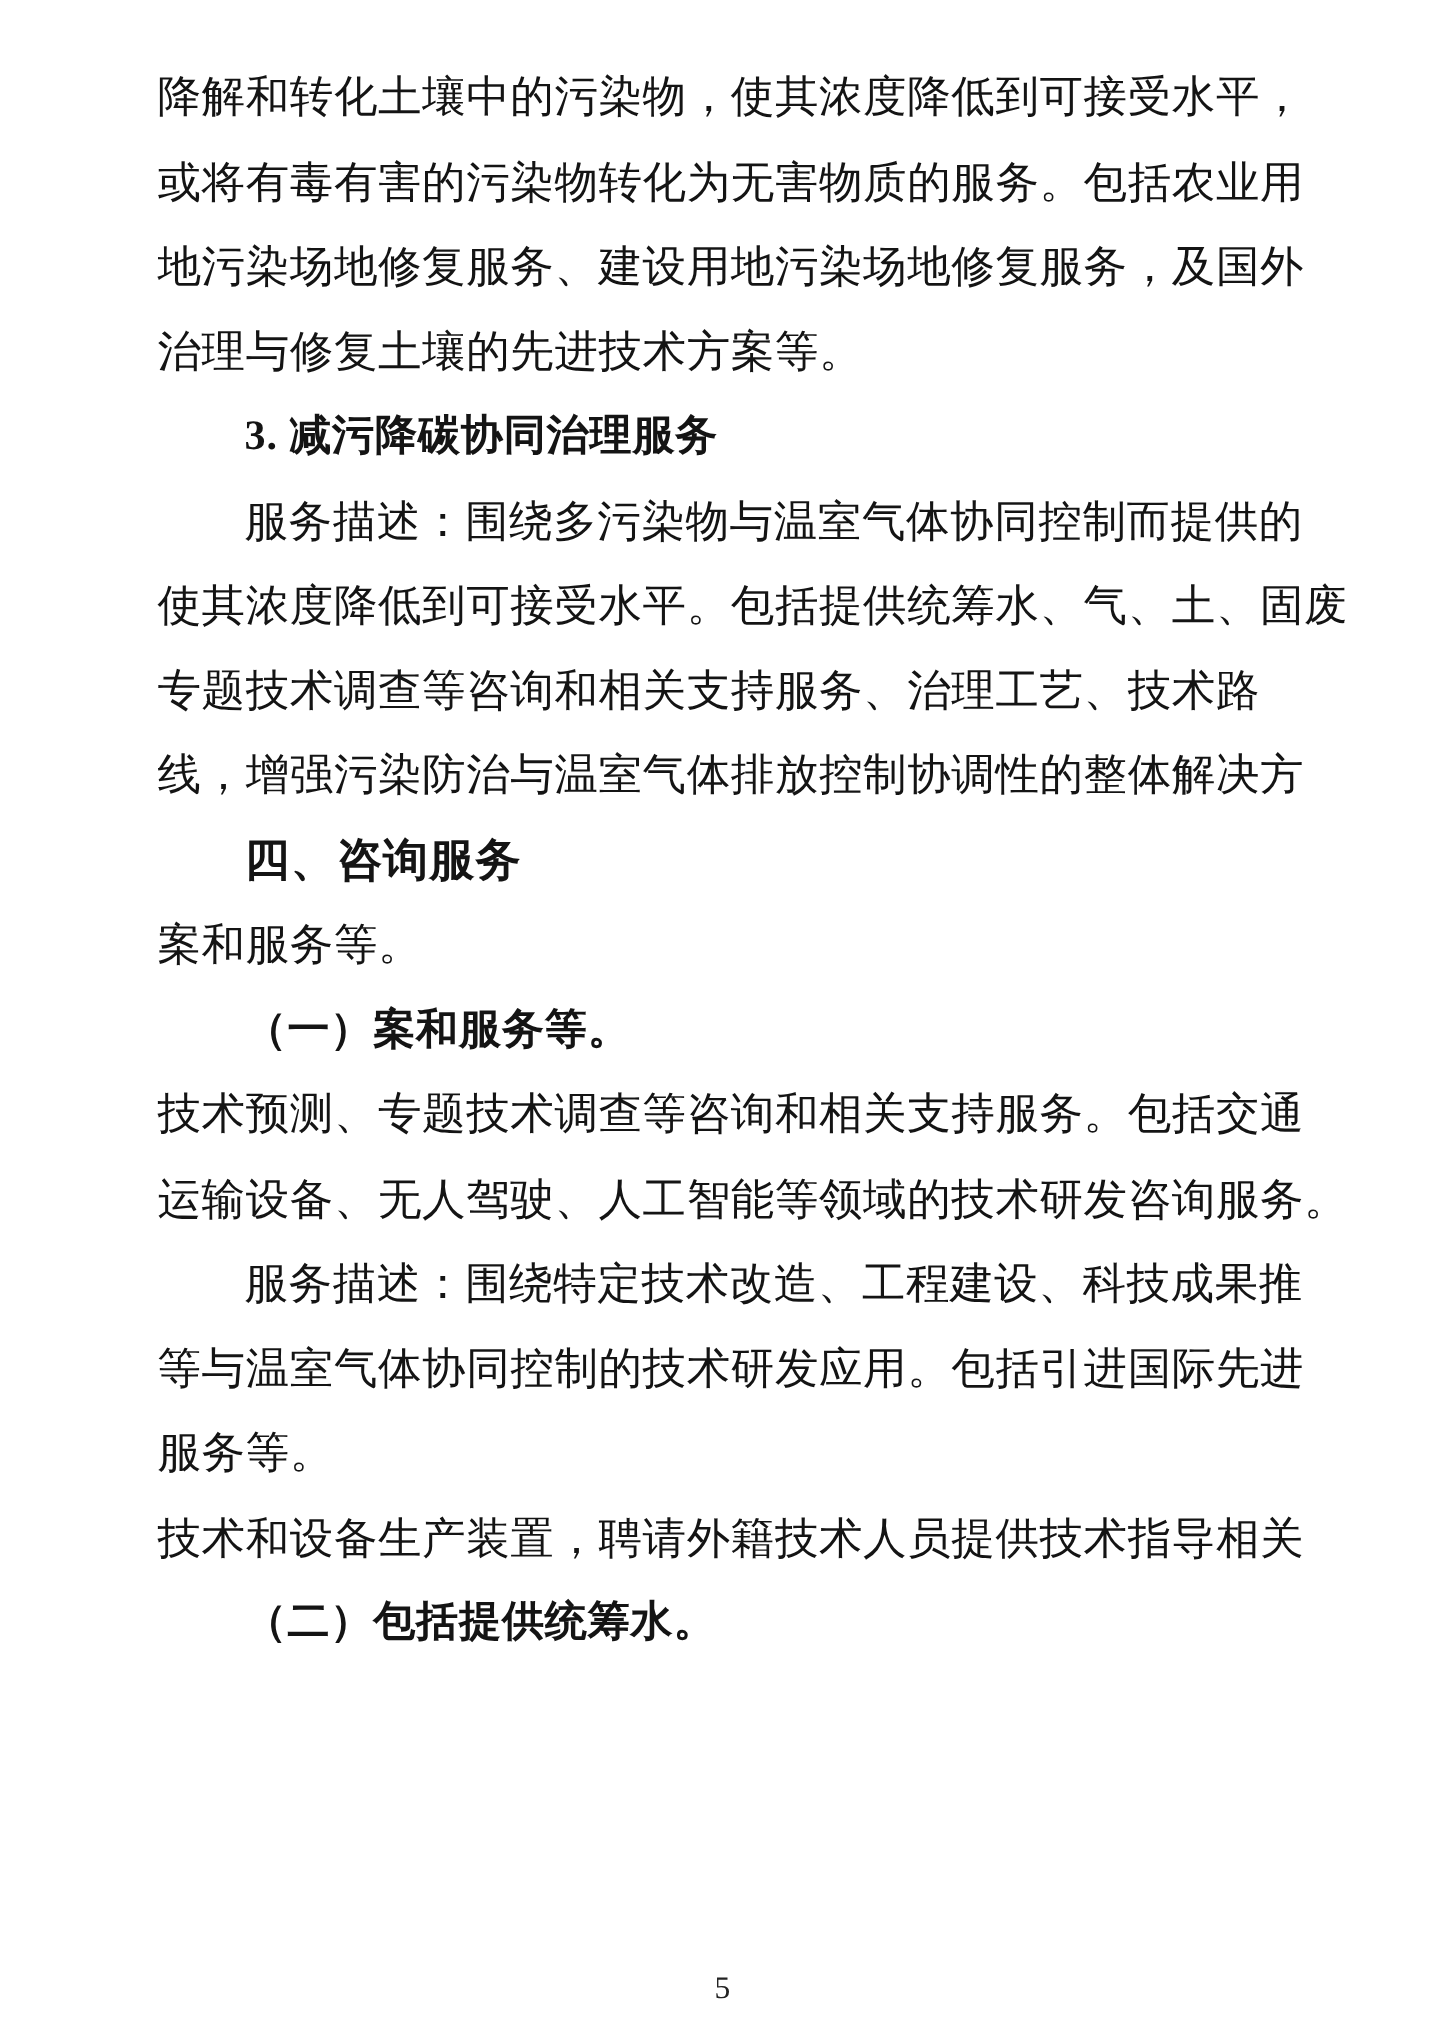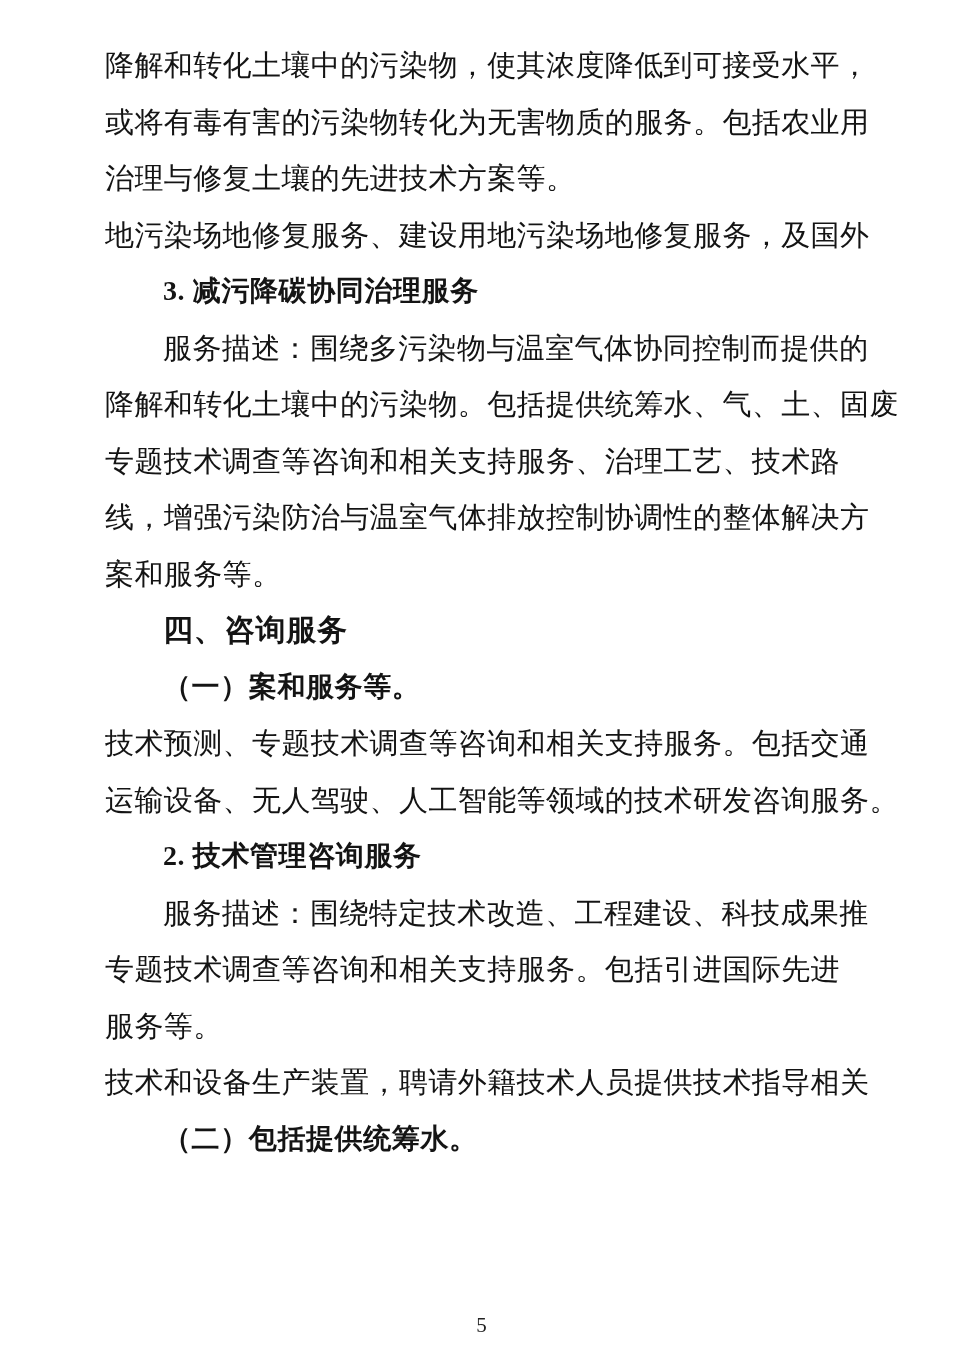--- a/index.html
+++ b/index.html
@@ -63,43 +63,42 @@
 </style>
 </head>
 <body>
 
 <div class="page">
 
   <div class="doc-content">
 
     <p class="ln">降解和转化土壤中的污染物，使其浓度降低到可接受水平，</p>
     <p class="ln">或将有毒有害的污染物转化为无害物质的服务。包括农业用</p>
+    <p class="ln">地污染场地修复服务、建设用地污染场地修复服务，及国外</p>
     <p class="ln">治理与修复土壤的先进技术方案等。</p>
-    <p class="ln">地污染场地修复服务、建设用地污染场地修复服务，及国外</p>
 
     <p class="ln h-kai indent">3. 减污降碳协同治理服务</p>
 
     <p class="ln indent">服务描述：围绕多污染物与温室气体协同控制而提供的</p>
-    <p class="ln">降解和转化土壤中的污染物。包括提供统筹水、气、土、固废</p>
+    <p class="ln">使其浓度降低到可接受水平。包括提供统筹水、气、土、固废</p>
     <p class="ln">专题技术调查等咨询和相关支持服务、治理工艺、技术路</p>
     <p class="ln">线，增强污染防治与温室气体排放控制协调性的整体解决方</p>
+    <p class="ln h-hei indent">四、咨询服务</p>
+
     <p class="ln">案和服务等。</p>
-
-    <p class="ln h-hei indent">四、咨询服务</p>
 
     <p class="ln h-kai indent">（一）案和服务等。</p>
 
 
     <p class="ln">技术预测、专题技术调查等咨询和相关支持服务。包括交通</p>
     <p class="ln">运输设备、无人驾驶、人工智能等领域的技术研发咨询服务。</p>
 
-    <p class="ln h-kai indent">2. 技术管理咨询服务</p>
 
     <p class="ln indent">服务描述：围绕特定技术改造、工程建设、科技成果推</p>
-    <p class="ln">专题技术调查等咨询和相关支持服务。包括引进国际先进</p>
+    <p class="ln">等与温室气体协同控制的技术研发应用。包括引进国际先进</p>
     <p class="ln">服务等。</p>
     <p class="ln">技术和设备生产装置，聘请外籍技术人员提供技术指导相关</p>
 
     <p class="ln h-kai indent">（二）包括提供统筹水。</p>
 
   </div>
 
   <div class="footer">
     <span class="pagenum">5</span>
   </div>

